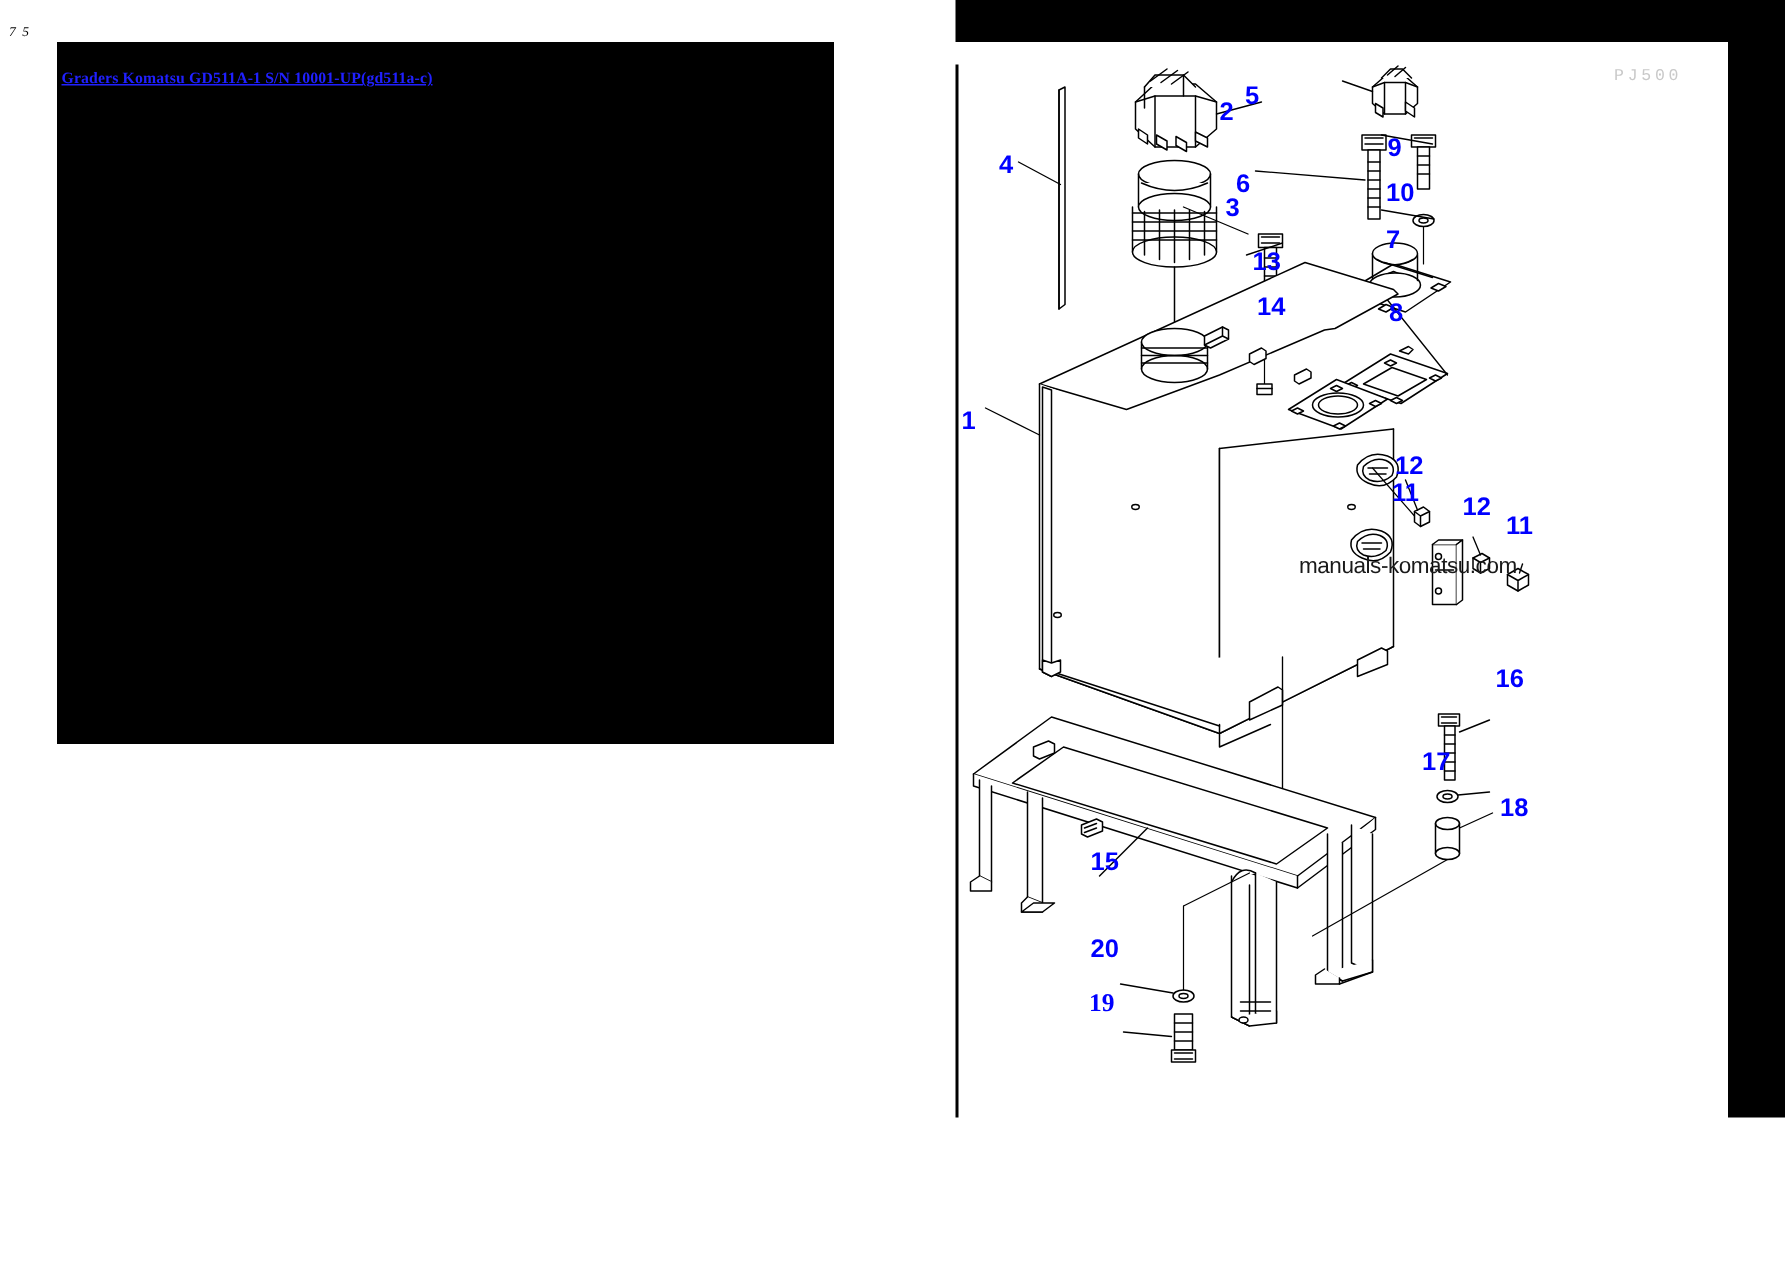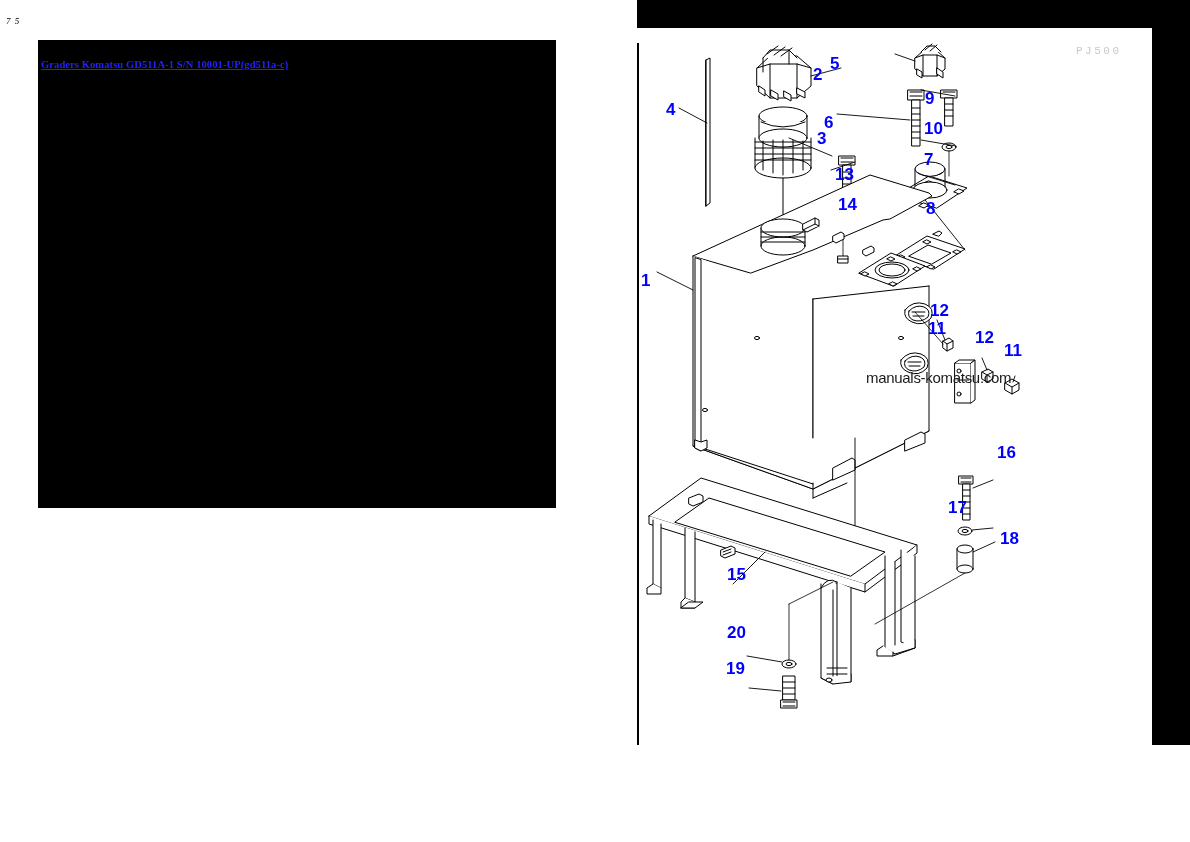--- a/index.html
+++ b/index.html
@@ -14,21 +14,21 @@
     width: 1190px;
     height: 842px;
     background: #ffffff;
     overflow: hidden;
   }
 
   
   #left-panel {
     position: absolute;
     left: 38px;
-    top: 40px;
+    top: 28px;
     width: 518px;
     height: 468px;
     background: #000000;
   }
   #catalog-title {
     position: absolute;
     left: 3px;
     top: 19px;
     font-size: 10.5px;
     line-height: 12px;
@@ -450,18 +450,18 @@
   <div class="callout" style="left:928px;  top:320px;">11</div>
   <div class="callout" style="left:930px;  top:302px;">12</div>
   <div class="callout" style="left:835px;  top:166px;">13</div>
   <div class="callout" style="left:838px;  top:196px;">14</div>
   <div class="callout" style="left:1004px; top:342px;">11</div>
   <div class="callout" style="left:975px;  top:329px;">12</div>
   <div class="callout" style="left:727px;  top:566px;">15</div>
   <div class="callout" style="left:997px;  top:444px;">16</div>
   <div class="callout" style="left:948px;  top:499px;">17</div>
   <div class="callout" style="left:1000px; top:530px;">18</div>
-  <div class="callout" style="left:726px;  top:660px;">19</div>
+  <div class="callout" style="left:726px;  top:660px;font-family:Liberation Serif, serif;">19</div>
   <div class="callout" style="left:727px;  top:624px;">20</div>
 
   <div id="watermark">manuals-komatsu.com</div>
 
 </div>
 
 </body></html>

